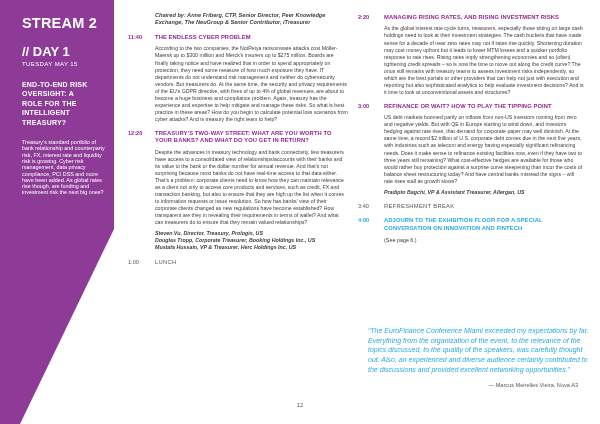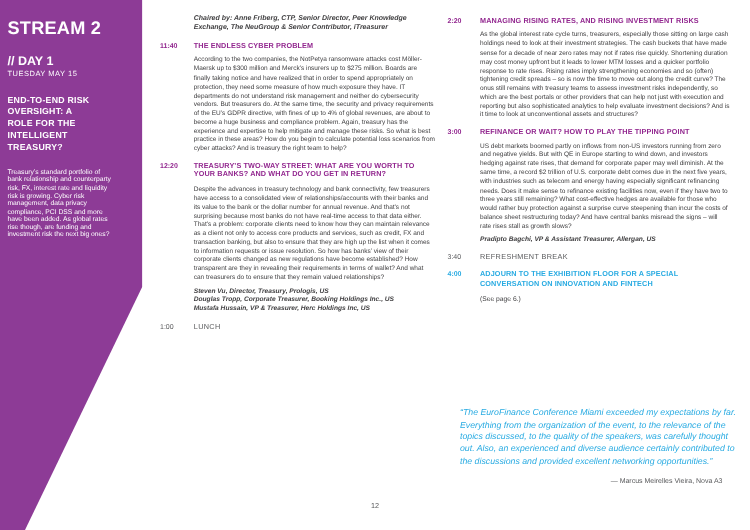--- a/index.html
+++ b/index.html
@@ -9,23 +9,23 @@
   *{ margin:0; padding:0; box-sizing:border-box; }
   html,body{ background:#e9e9e9; }
   body{ width:600px; height:424px; position:relative; overflow:hidden;
         font-family:"Liberation Sans", sans-serif; color:var(--text); }
   .page{ position:absolute; inset:0; background:#fff; }
 
   
   .sidebar{ position:absolute; left:0; top:0; width:114px; height:424px;
             background:var(--purple);
             clip-path:polygon(0 0, 100% 0, 100% 229px, 20px 100%, 0 100%);
-            color:#fff; padding:15px 10px 0 6px; }
+            color:#fff; padding:15px 10px 0 22px; }
   .stream{ font-size:14.5px; font-weight:bold; letter-spacing:.2px; }
-  .day{ margin-top:13px; font-size:10px; font-weight:bold; }
+  .day{ margin-top:13px; font-size:13px; font-weight:bold; }
   .date{ margin-top:2px; font-size:6px; letter-spacing:.4px; }
   .side-heading{ margin-top:13px; width:70px; font-size:7px; font-weight:bold;
                  line-height:9.4px; letter-spacing:.2px; }
   .side-desc{ margin-top:12px; width:86px; font-size:5.4px; line-height:6.3px; }
 
   
   .col{ position:absolute; top:12px; }
   .col-left{ left:128px; width:220px; }
   .col-right{ left:358px; width:226px; top:14px; }
 

